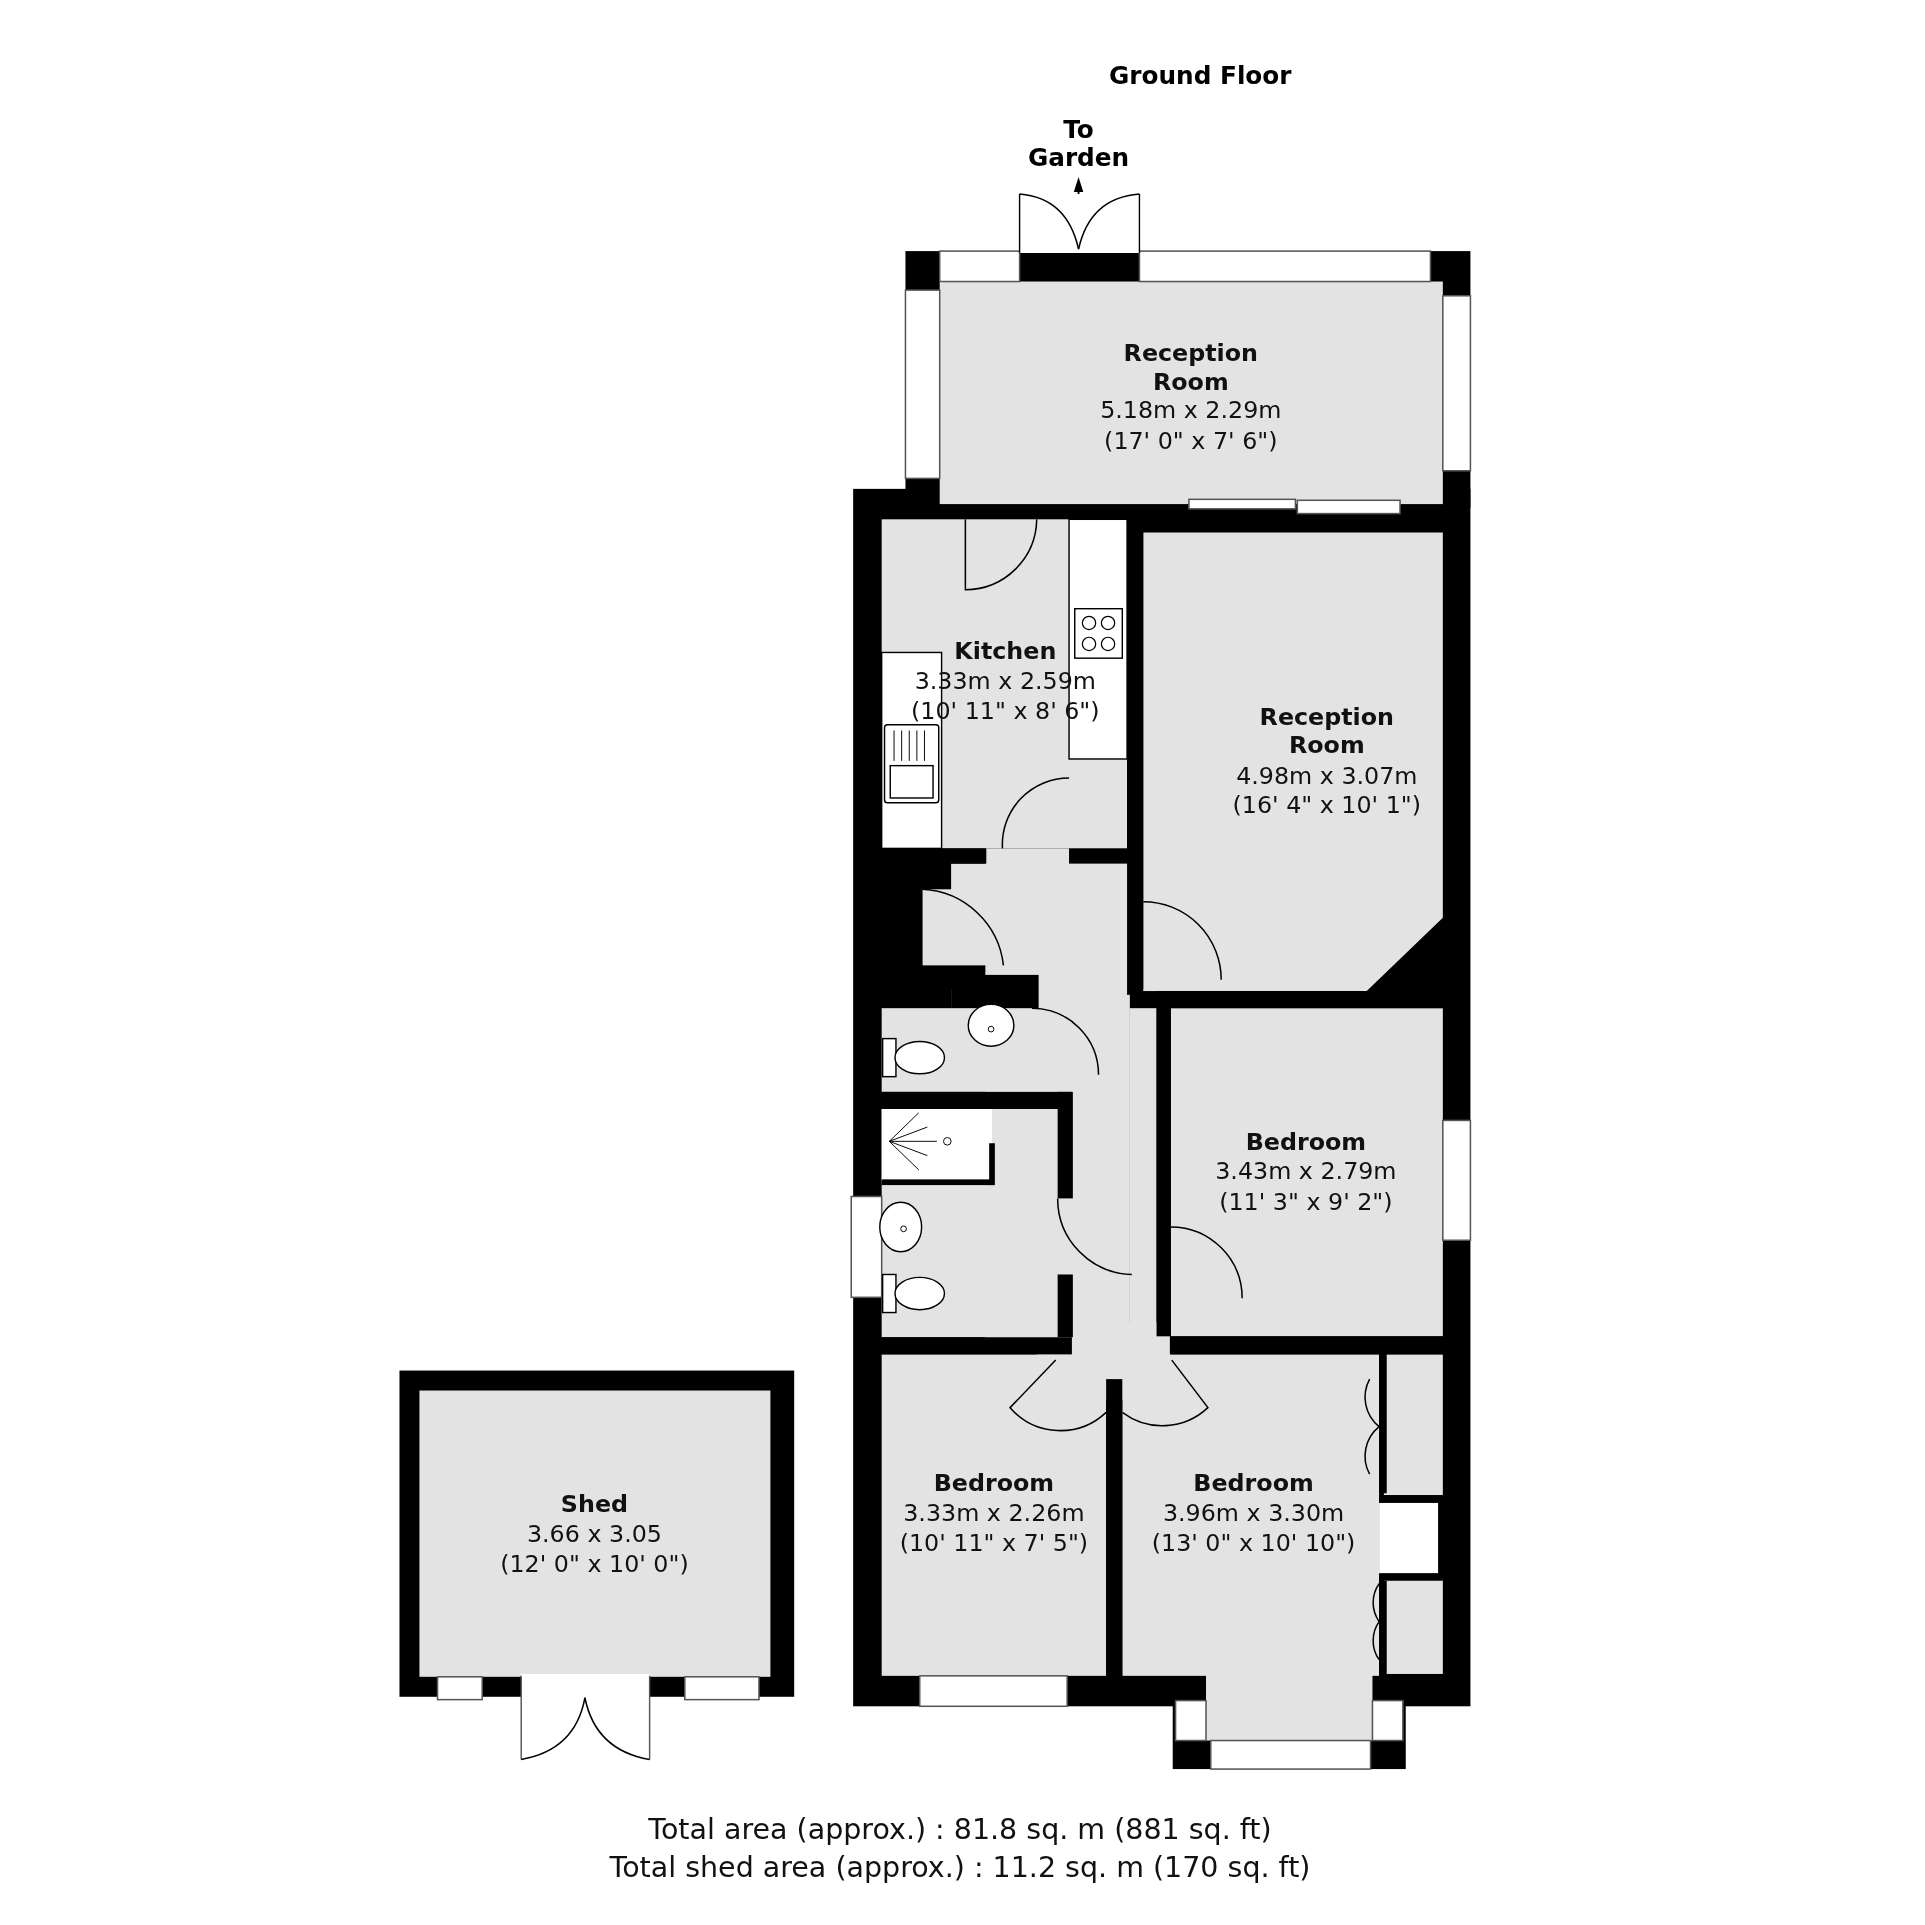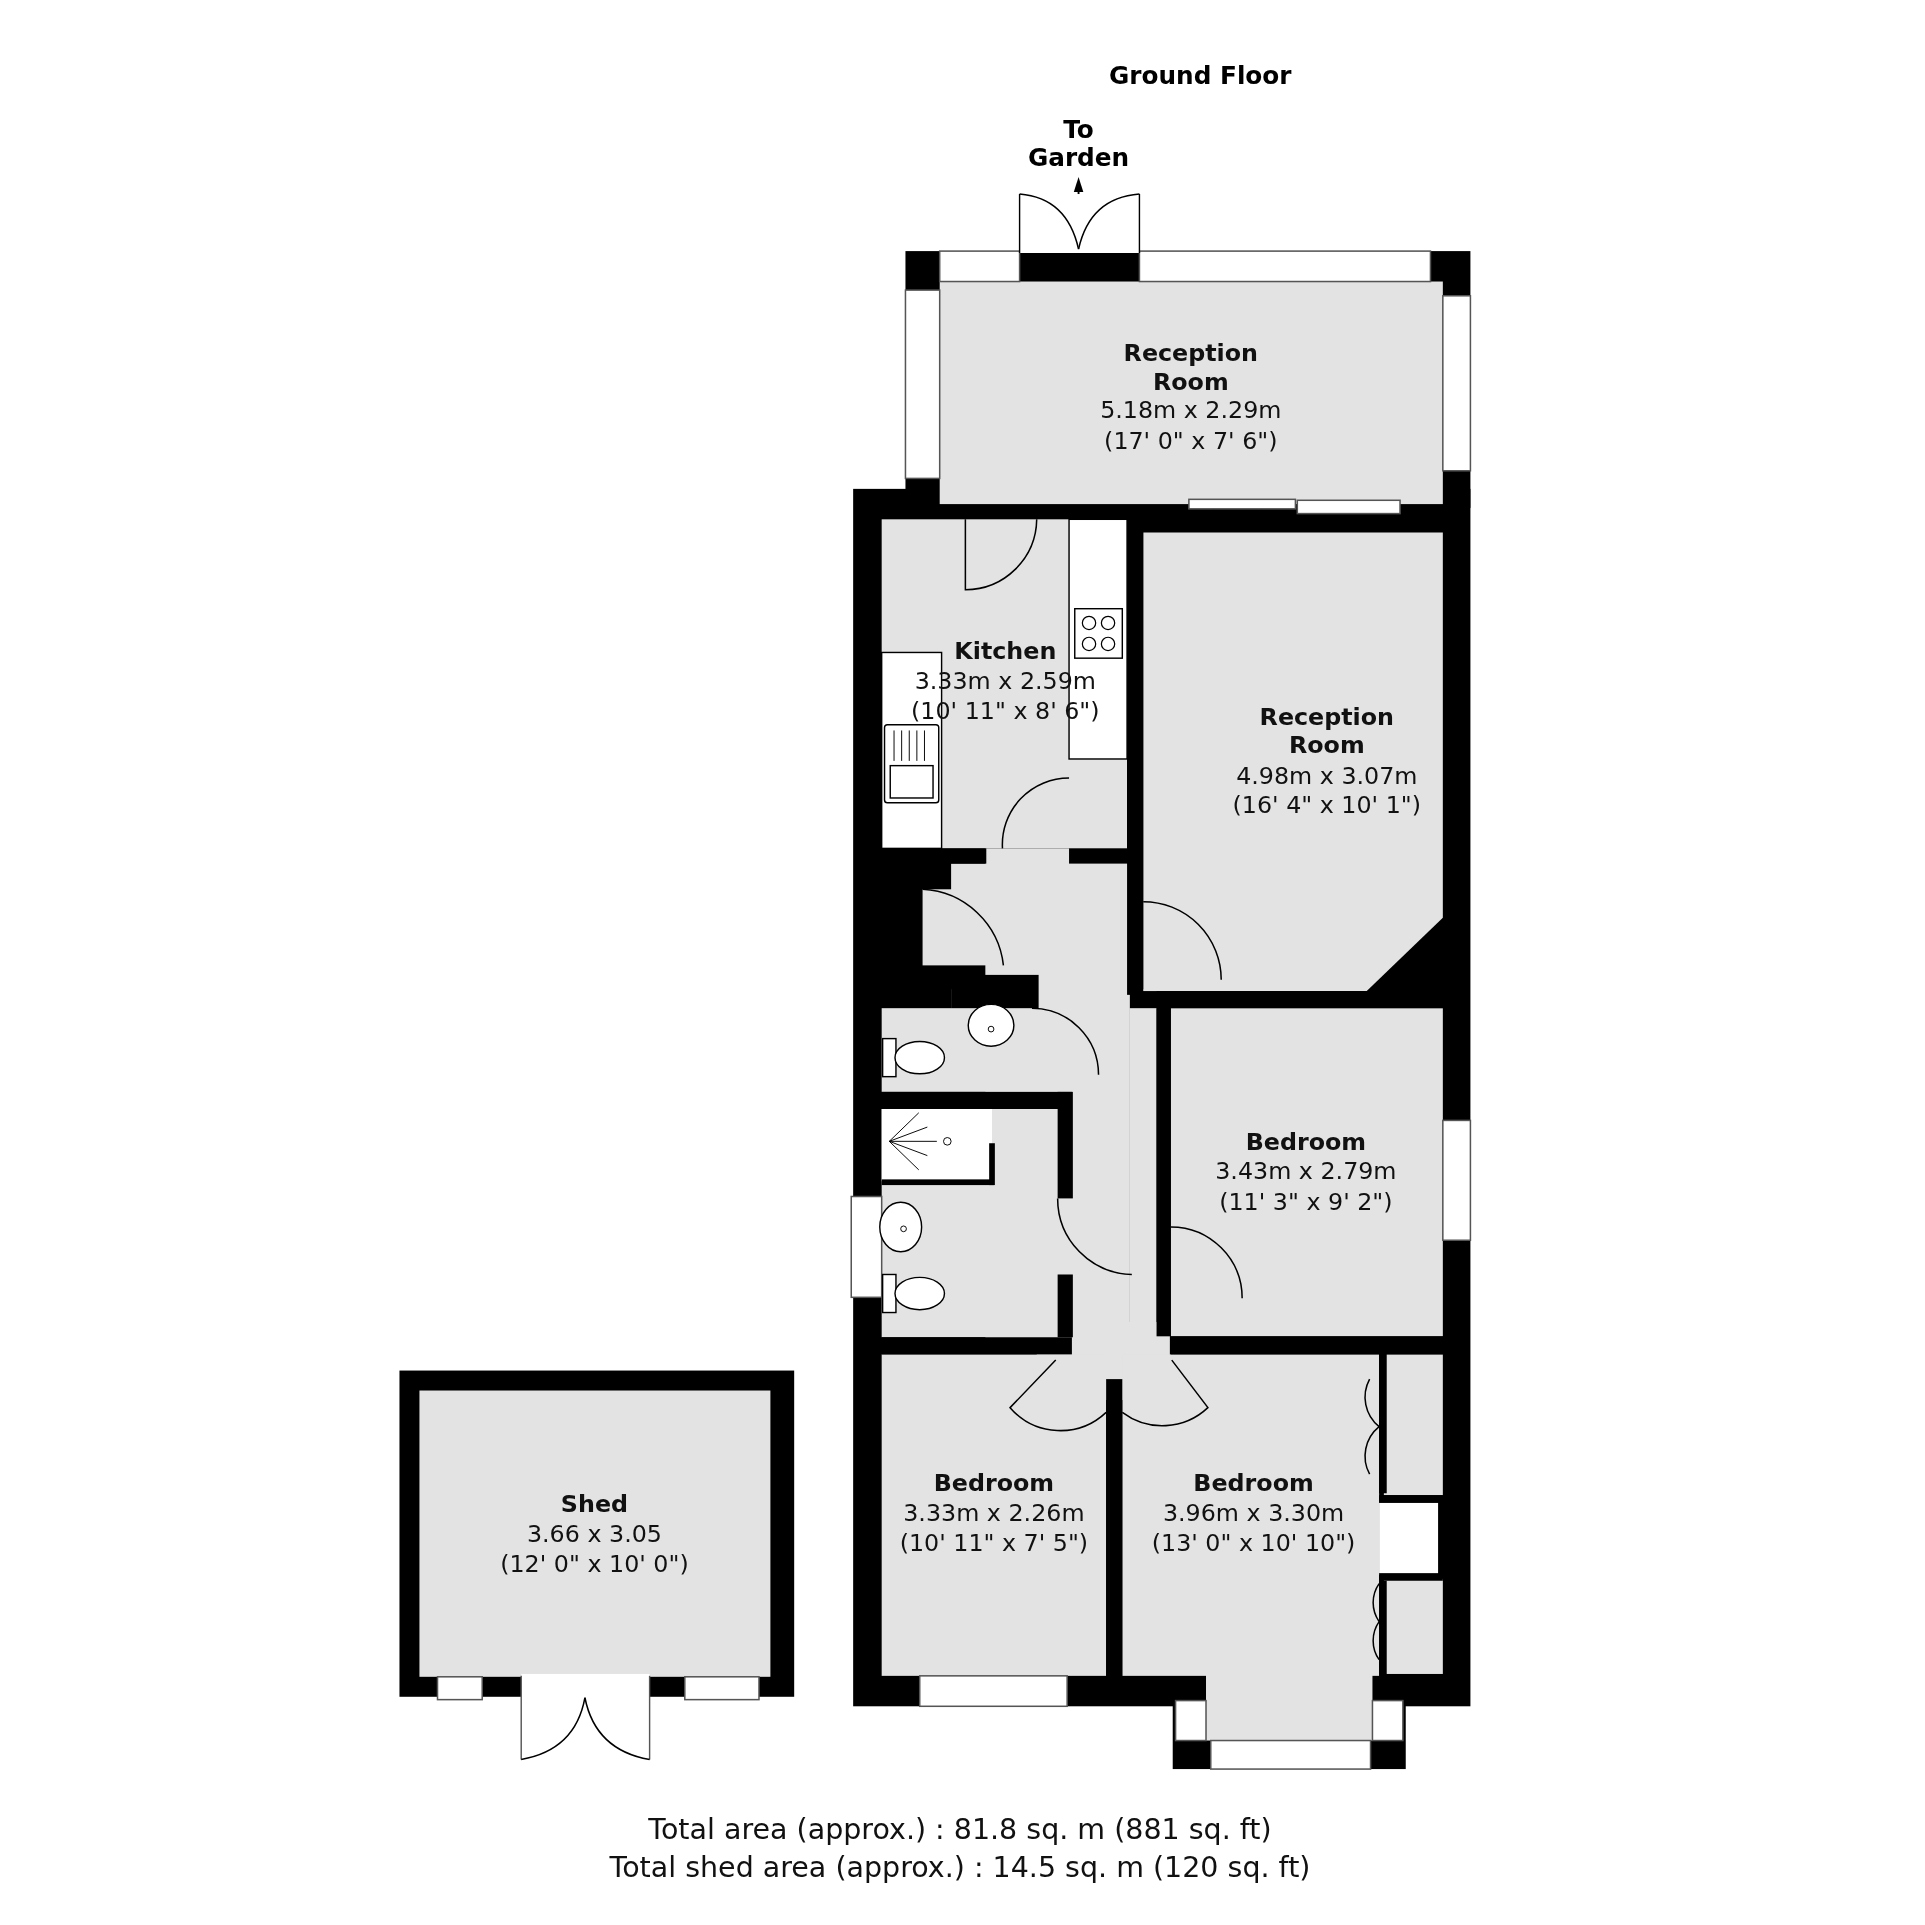--- a/index.html
+++ b/index.html
@@ -225,14 +225,14 @@
     <path class="swing" d="M683,1850 Q626,1840 615,1785"></path>
   </g>
   <g>
     <text class="room-name" x="625" y="1590" text-anchor="middle">Shed</text>
     <text class="room-dim" x="625" y="1621" text-anchor="middle">3.66 x 3.05</text>
     <text class="room-dim" x="625" y="1653" text-anchor="middle">(12' 0" x 10' 0")</text>
   </g>
 </svg>
 
 <div class="footer" style="top:1813px;">Total area (approx.) : 81.8 sq. m (881 sq. ft)</div>
-<div class="footer" style="top:1851px;">Total shed area (approx.) : 14.5 sq. m (120 sq. ft)</div>
+<div class="footer" style="top:1851px;">Total shed area (approx.) : 11.2 sq. m (170 sq. ft)</div>
 
 
 </body></html>

